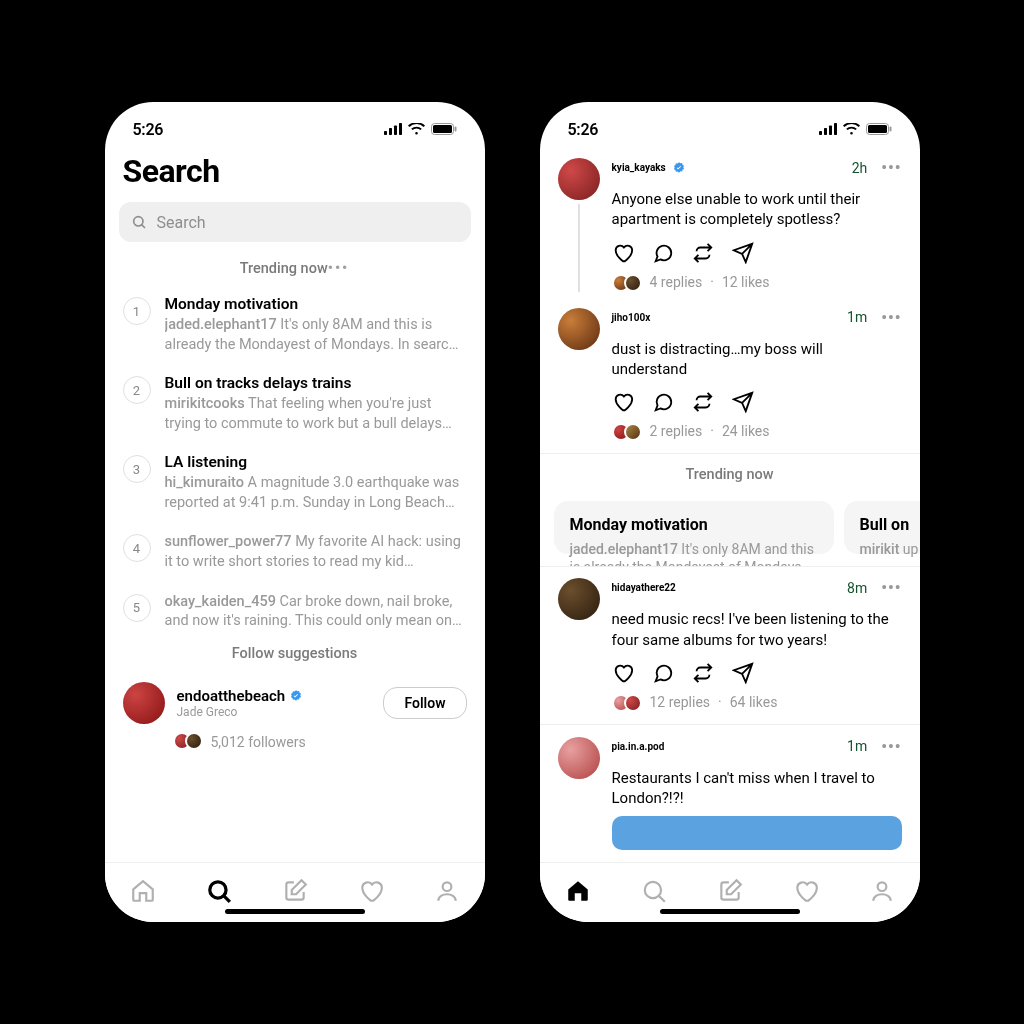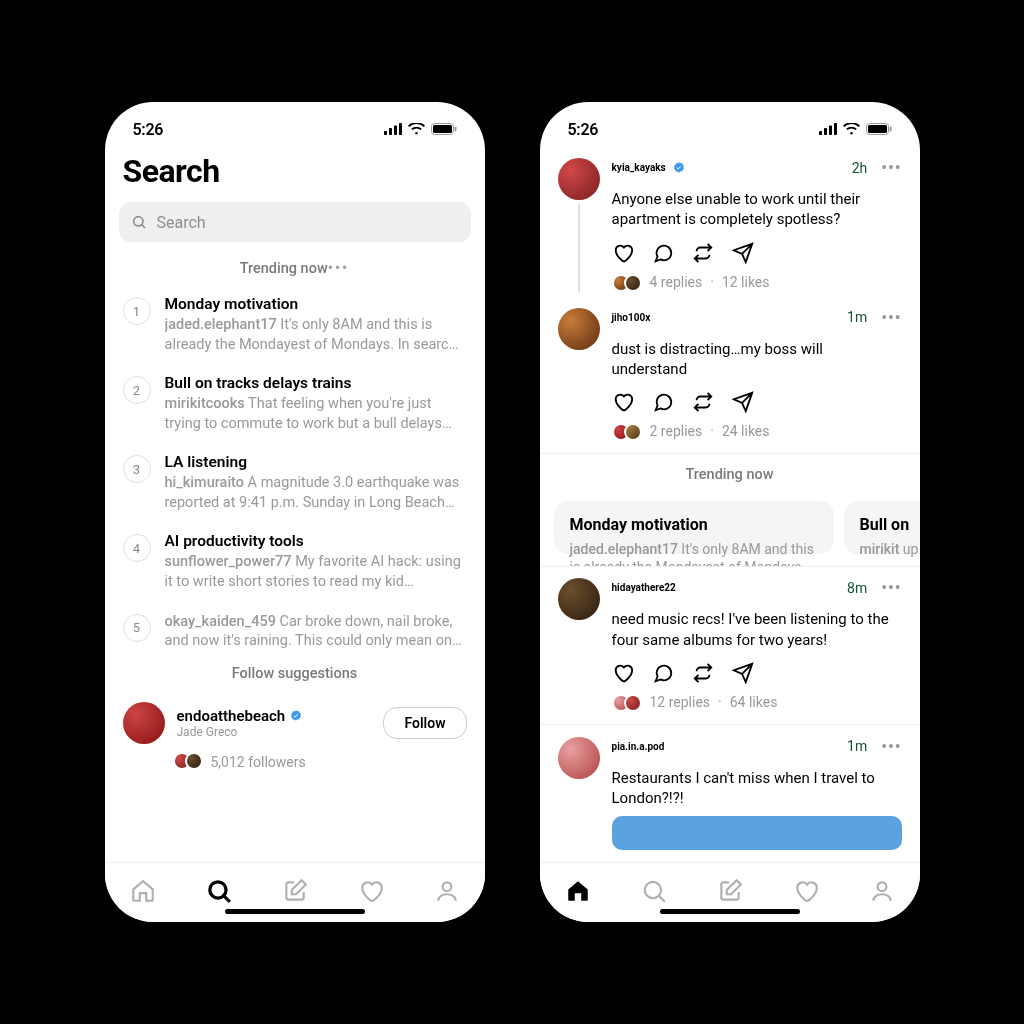--- a/index.html
+++ b/index.html
@@ -120,21 +120,20 @@
       <div class="trend-item">
         <div class="trend-rank">3</div>
         <div class="trend-body">
           <div class="trend-title">LA listening</div>
           <div class="trend-desc"><span class="author">hi_kimuraito</span> <span>A magnitude 3.0 earthquake was reported at 9:41 p.m. Sunday in Long Beach…</span></div>
         </div>
       </div>
       <div class="trend-item">
         <div class="trend-rank">4</div>
         <div class="trend-body">
-          <div class="trend-title">AI productivity tools</div>
           <div class="trend-desc"><span class="author">sunflower_power77</span> <span>My favorite AI hack: using it to write short stories to read my kid…</span></div>
         </div>
       </div>
       <div class="trend-item">
         <div class="trend-rank">5</div>
         <div class="trend-body">
           <div class="trend-desc"><span class="author">okay_kaiden_459</span> <span>Car broke down, nail broke, and now it's raining. This could only mean on…</span></div>
         </div>
       </div>
     </div>

